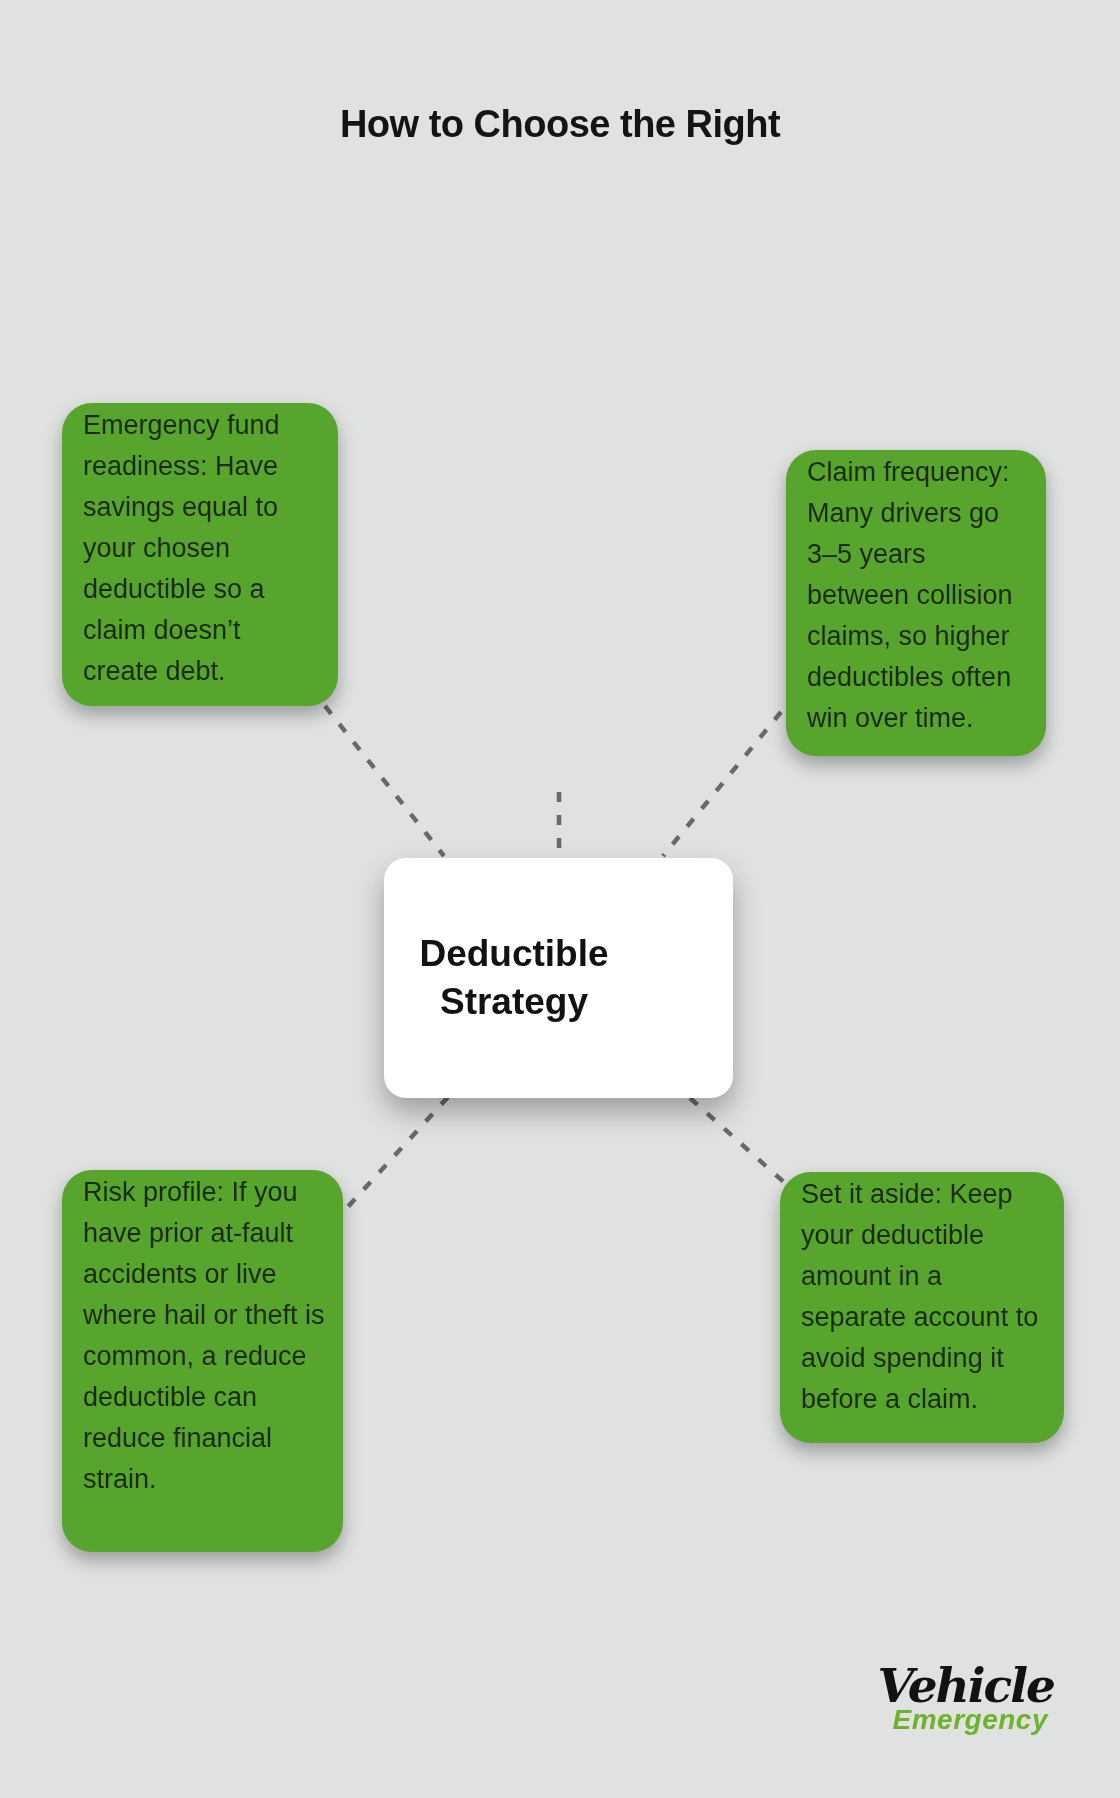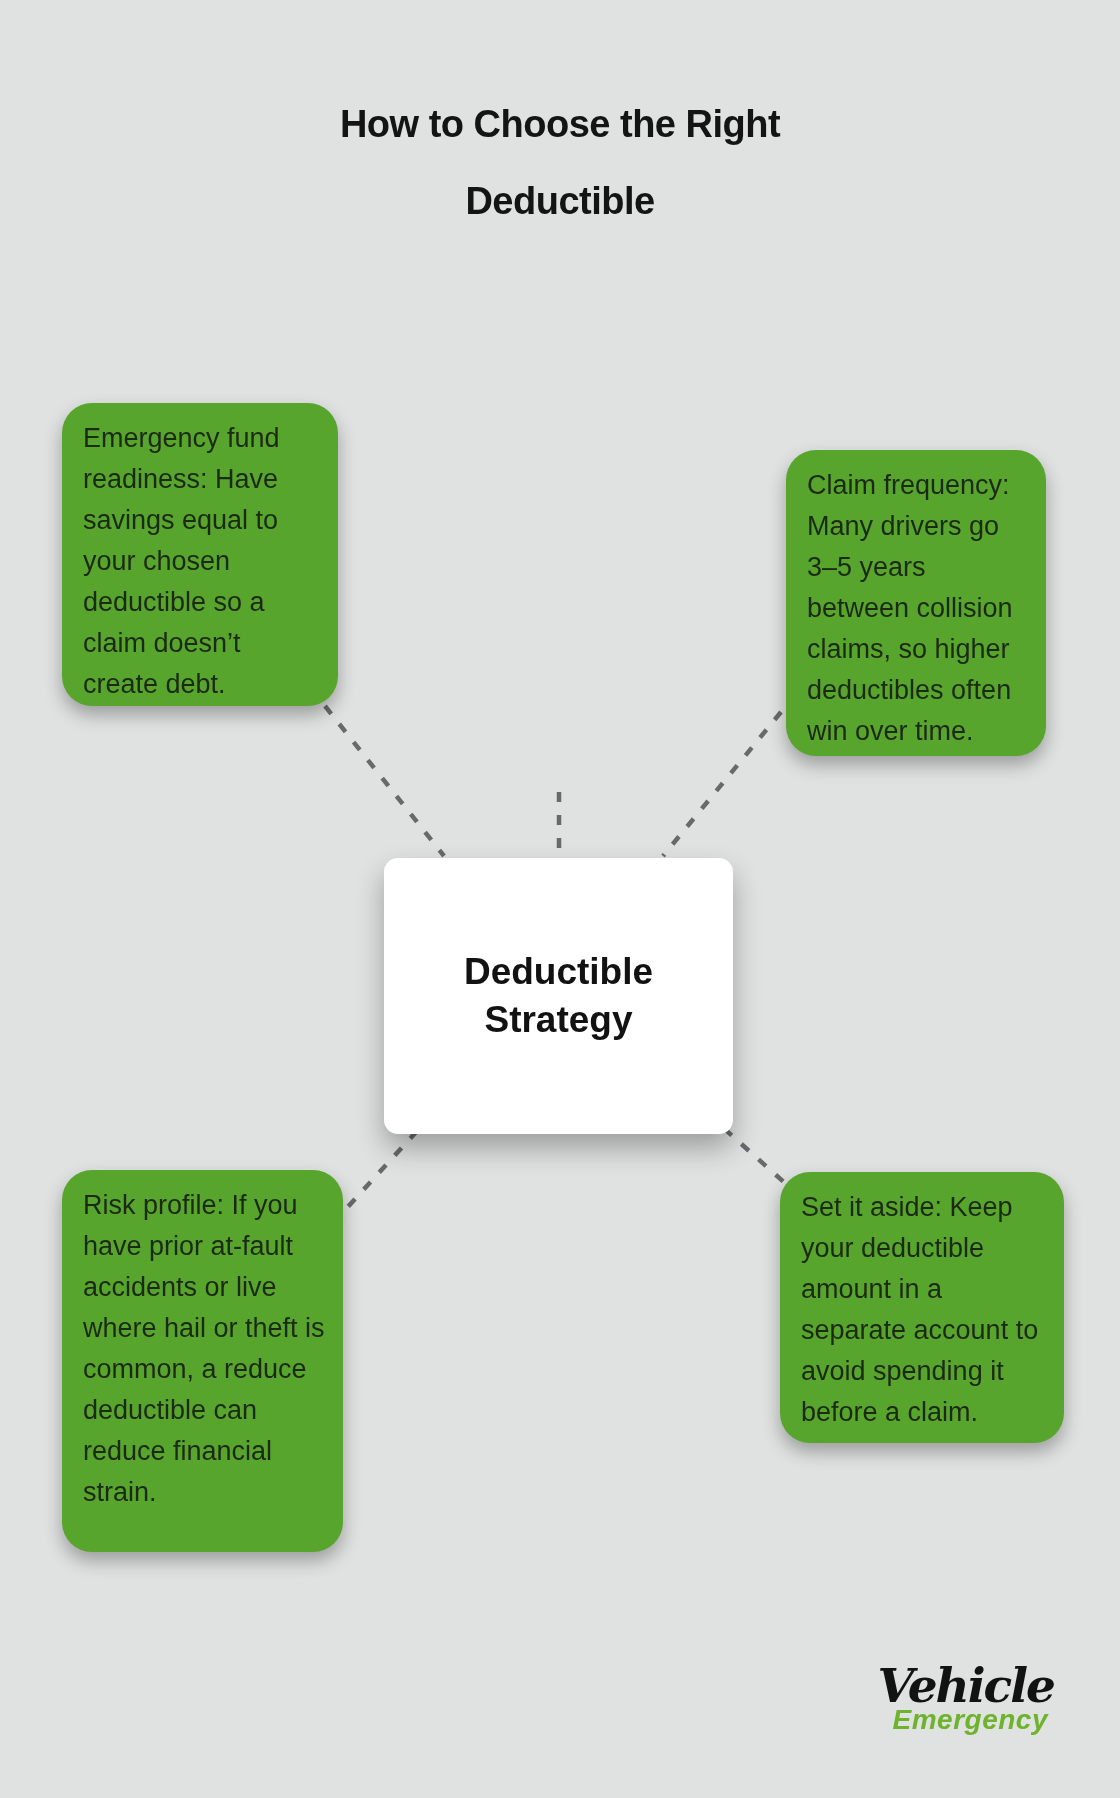--- a/index.html
+++ b/index.html
@@ -41,40 +41,39 @@
     color: #141414;
   }
   .node {
     position: absolute;
     background: #58a52e;
     border-radius: 30px;
     box-shadow: 0 9px 18px rgba(0,0,0,0.30);
     color: #1c2913;
     font-size: 27px;
     line-height: 41px;
-    padding: 15px 18px 15px 21px;
+    padding: 2px 18px 15px 21px;
     box-sizing: border-box;
   }
   .node-emergency { left: 62px;  top: 403px; width: 276px; height: 303px; }
   .node-vehicle   { left: 423px; top: 403px; width: 276px; height: 378px; }
   .node-claim     { left: 786px; top: 403px; width: 260px; height: 306px; margin-top: 47px; }
   .node-risk      { left: 62px;  top: 1170px; width: 281px; height: 382px; }
-  .node-aside     { left: 780px; top: 1172px; width: 284px; height: 271px; }
+  .node-aside     { left: 780px; top: 1172px; width: 284px; height: 271px; border-radius: 31px; }
   .center-node {
     position: absolute;
     left: 384px;
     top: 858px;
     width: 349px;
-    height: 276px;
+    height: 240px;
     background: #ffffff;
-    border-radius: 14px;
+    border-radius: 22px;
     box-shadow: 0 14px 28px rgba(0,0,0,0.30);
     display: flex;
     align-items: center;
-    justify-content: center;
     text-align: center;
   }
   .center-node .label {
     font-size: 37px;
     line-height: 48px;
     font-weight: 800;
     color: #121212;
     width: 260px;
   }
   .logo {
@@ -112,21 +111,20 @@
   <svg class="connectors" viewBox="0 0 1120 1798" xmlns="http://www.w3.org/2000/svg">
     <line x1="325" y1="706" x2="444" y2="856"></line>
     <line x1="559" y1="792" x2="559" y2="856"></line>
     <line x1="781" y1="712" x2="663" y2="856"></line>
     <line x1="448" y1="1097" x2="345" y2="1210"></line>
     <line x1="690" y1="1098" x2="786" y2="1184"></line>
   </svg>
 
   <div class="page-title">
     <div>How to Choose the Right</div>
-    <div>Deductible</div>
   </div>
 
   <div class="node node-emergency">
     <span>Emergency fund readiness: Have savings equal to your chosen deductible so a claim doesn’t create debt.</span>
   </div>
 
 
   <div class="node node-claim">
     <span>Claim frequency: Many drivers go 3–5 years between collision claims, so higher deductibles often win over time.</span>
   </div>

